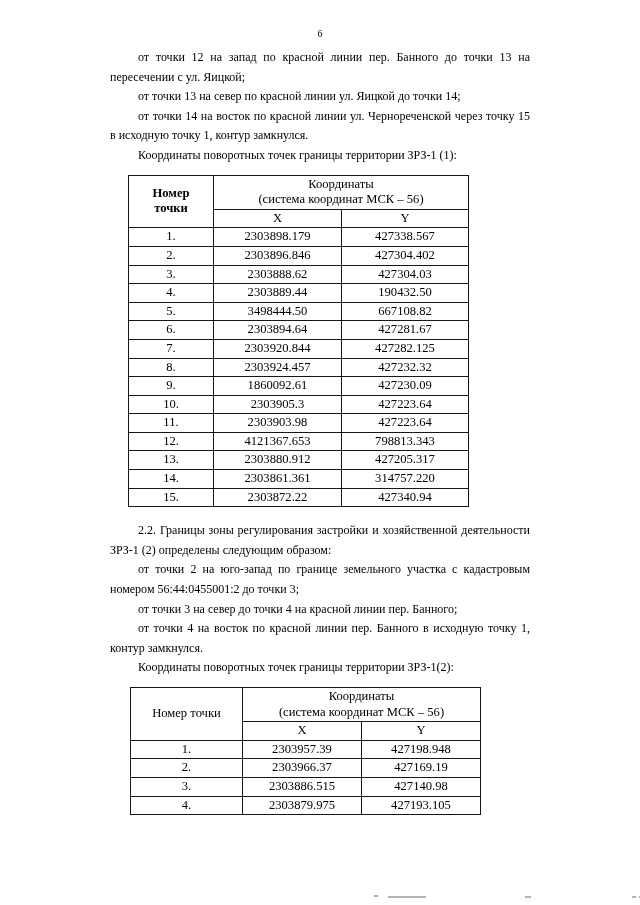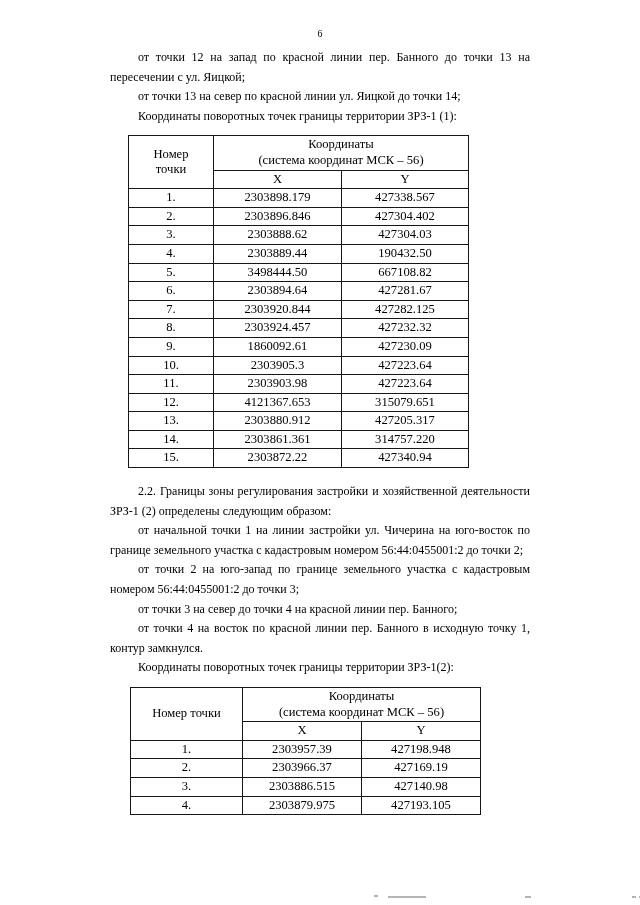--- a/index.html
+++ b/index.html
@@ -63,21 +63,21 @@
   }
   table.coords td, table.coords th {
     border: 1px solid #161616;
     padding: 1px 4px;
     font-weight: normal;
     text-align: center;
     vertical-align: middle;
     line-height: 15.6px;
     background: #ffffff;
   }
-  table.coords .hdr-num { line-height: 15.4px; }
+  table.coords .hdr-num { line-height: 15.4px; font-weight: bold; }
 
   
   #table-one-wrap { width: 420px; }
   table#table-one { width: 340px; margin-left: 18px; }
   table#table-one col.c0 { width: 85px; }
   table#table-one col.c1 { width: 128px; }
   table#table-one col.c2 { width: 127px; }
 
   
   #table-two-wrap { width: 420px; }
@@ -106,20 +106,21 @@
 <body>
 
 <div class="page">
 
   <div class="page-number">6</div>
 
   <div class="content">
 
     <p class="para">от точки 12 на запад по красной линии пер. Банного до точки 13 на пересечении с ул. Яицкой;</p>
     <p class="para tail-left">от точки 13 на север по красной линии ул. Яицкой до точки 14;</p>
+    <p class="para">от точки 14 на восток по красной линии ул. Чернореченской через точку 15 в исходную точку 1, контур замкнулся.</p>
     <p class="para tail-left">Координаты поворотных точек границы территории ЗРЗ-1 (1):</p>
 
     <div class="spacer-sm"></div>
 
     <div id="table-one-wrap">
       <table id="table-one" class="coords">
         <colgroup>
             <col class="c0">
             <col class="c1">
             <col class="c2">
@@ -192,21 +193,21 @@
               <td>427223.64</td>
             </tr>
             <tr>
               <td>11.</td>
               <td>2303903.98</td>
               <td>427223.64</td>
             </tr>
             <tr>
               <td>12.</td>
               <td>4121367.653</td>
-              <td>315079.651</td>
+              <td>798813.343</td>
             </tr>
             <tr>
               <td>13.</td>
               <td>2303880.912</td>
               <td>427205.317</td>
             </tr>
             <tr>
               <td>14.</td>
               <td>2303861.361</td>
               <td>314757.220</td>
@@ -216,21 +217,20 @@
               <td>2303872.22</td>
               <td>427340.94</td>
             </tr>
           </tbody>
       </table>
     </div>
 
     <div class="spacer-md"></div>
 
     <p class="para">2.2. Границы зоны регулирования застройки и хозяйственной деятельности ЗРЗ-1 (2) определены следующим образом:</p>
-    <p class="para">от начальной точки 1 на линии застройки ул. Чичерина на юго-восток по границе земельного участка с кадастровым номером 56:44:0455001:2 до точки 2;</p>
     <p class="para">от точки 2 на юго-запад по границе земельного участка с кадастровым номером 56:44:0455001:2 до точки 3;</p>
     <p class="para tail-left">от точки 3 на север до точки 4 на красной линии пер. Банного;</p>
     <p class="para">от точки 4 на восток по красной линии пер. Банного в исходную точку 1, контур замкнулся.</p>
     <p class="para tail-left">Координаты поворотных точек границы территории ЗРЗ-1(2):</p>
 
     <div class="spacer-sm"></div>
 
     <div id="table-two-wrap">
       <table id="table-two" class="coords">
         <colgroup>

